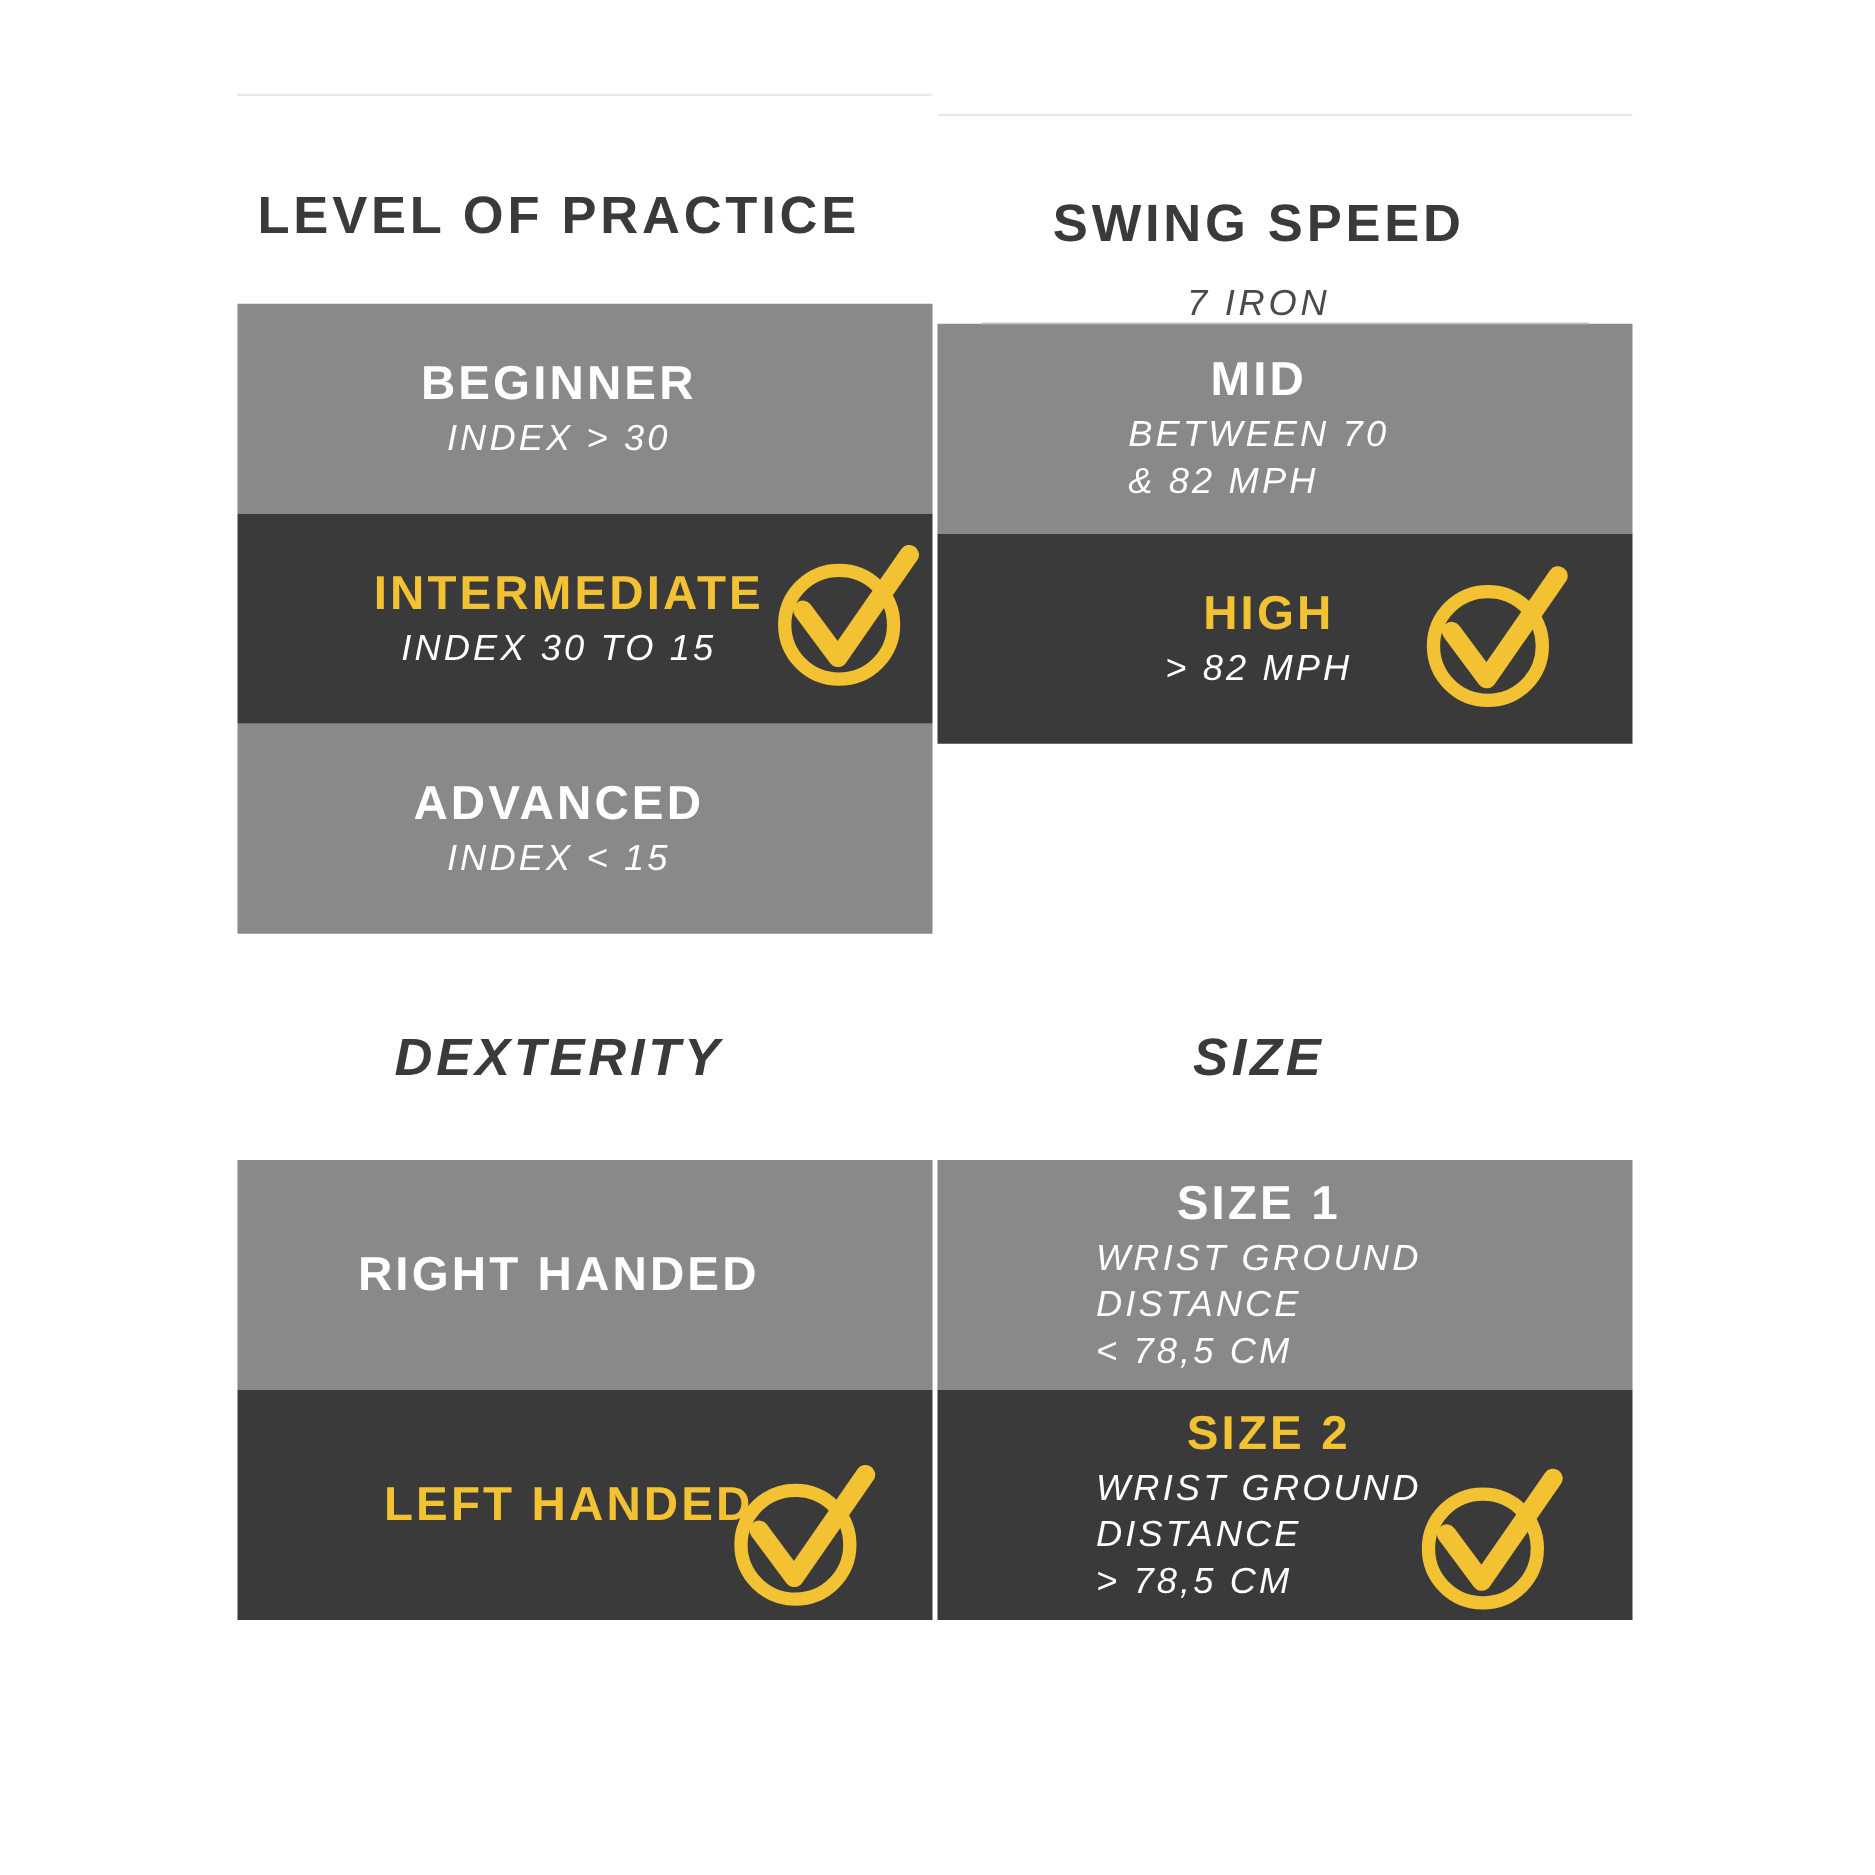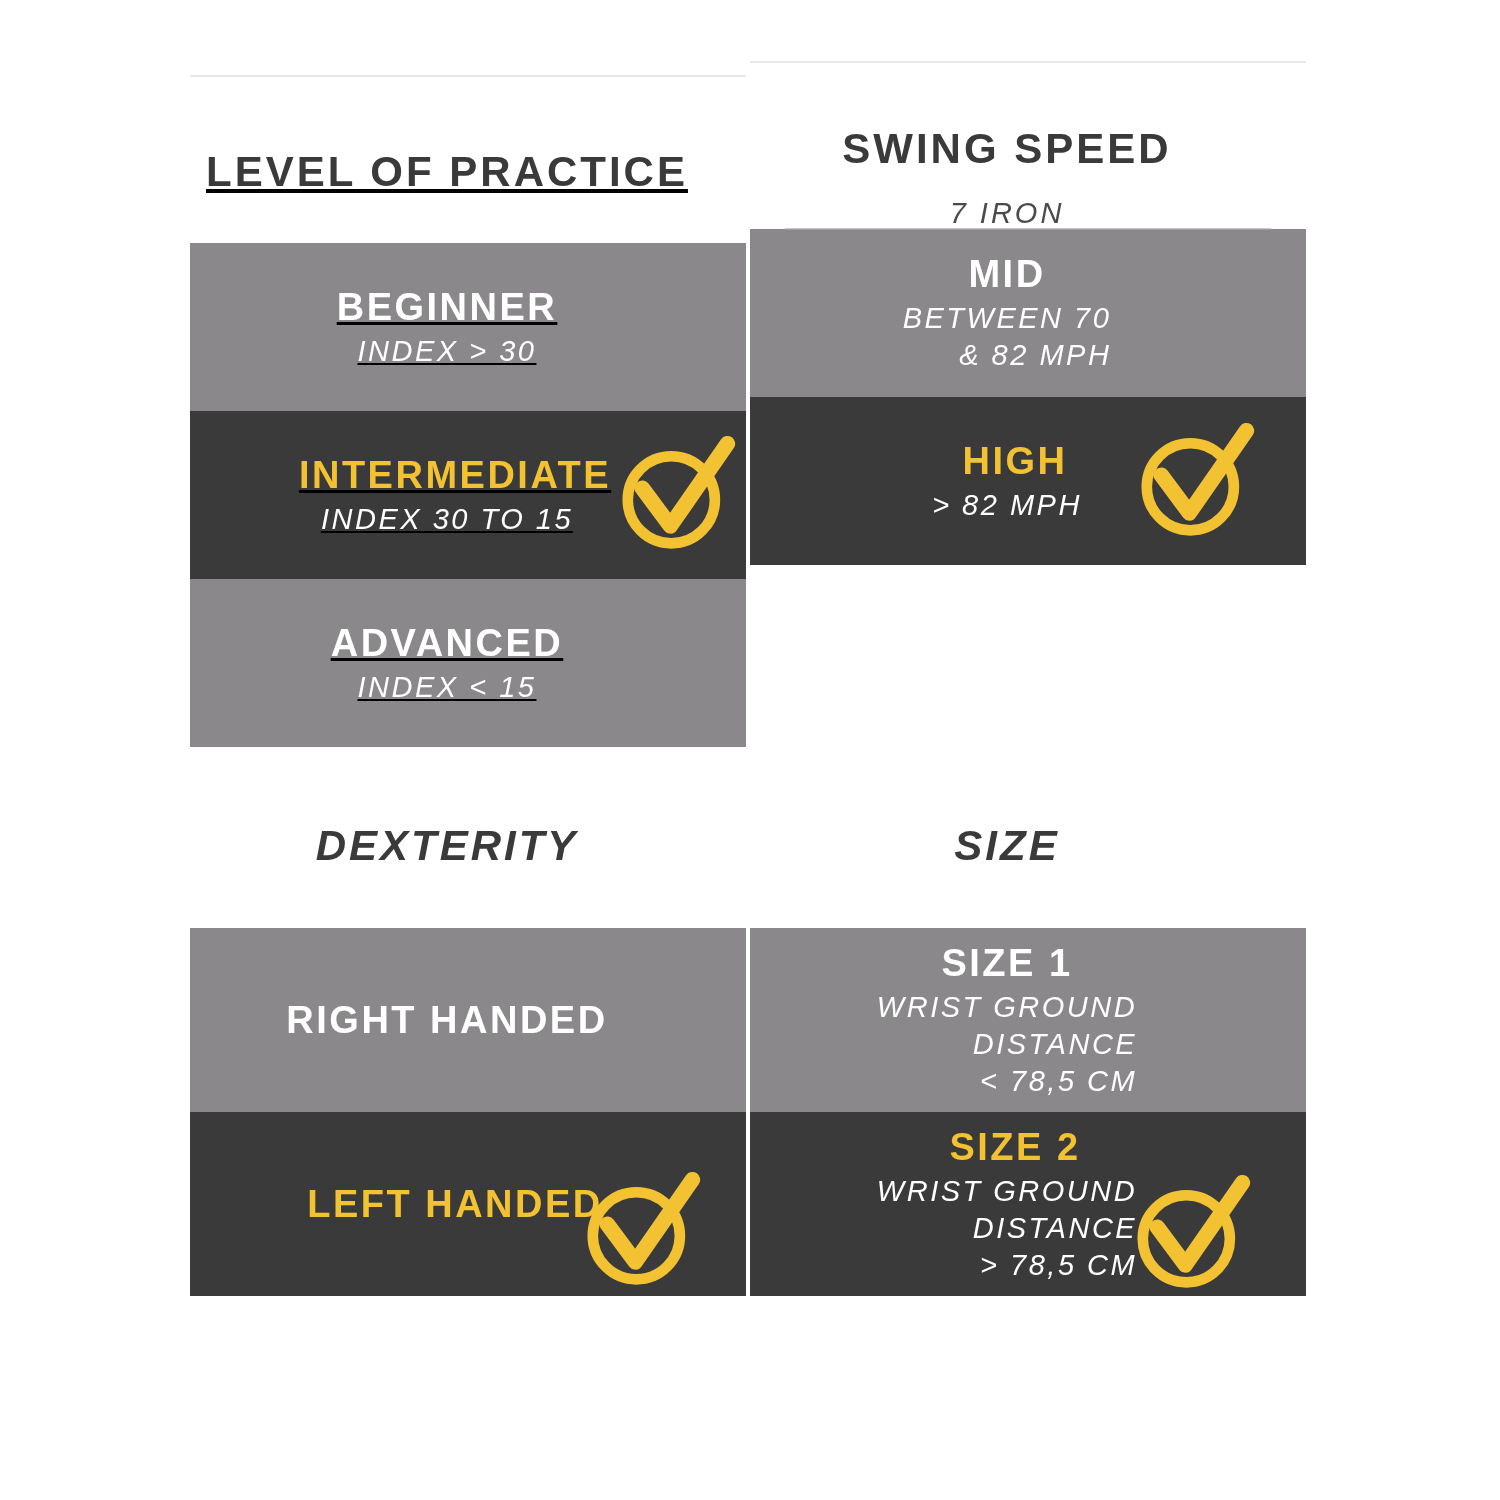--- a/index.html
+++ b/index.html
@@ -9,22 +9,22 @@
     --header-text:#3B3A3B;
     --card-border:#E9E9E9;
     --divider:#A9A8AA;
   }
   html,body{margin:0;padding:0;background:#fff;}
   .canvas{
     position:relative;width:1500px;height:1500px;background:#fff;overflow:hidden;
     font-family:"Liberation Sans",sans-serif;
   }
   .card{position:absolute;width:556px;background:#fff;box-sizing:border-box;}
-  #card-tl{left:190px;top:75px;border-top:2px solid var(--card-border);text-decoration:underline;}
-  #card-tr{left:750px;top:61px;border-top:2px solid var(--card-border);}
+  #card-tl{left:190px;top:75px;border-top:2px solid var(--card-border);}
+  #card-tr{left:750px;top:91px;border-top:2px solid var(--card-border);}
   #card-bl{left:190px;top:758px;}
   #card-br{left:750px;top:758px;}
 
   .card-header{
     display:flex;flex-direction:column;align-items:center;justify-content:center;
     box-sizing:border-box;padding-right:42px;background:#fff;
   }
   .card-top .card-header{height:166px;}
   .card-bottom .card-header{height:170px;padding-top:6px;font-style:italic;}
   #card-tl .card-header{padding-top:24px;}
@@ -52,21 +52,21 @@
     display:flex;flex-direction:column;align-items:center;justify-content:center;
     box-sizing:border-box;padding-right:42px;
   }
   .opt-label{
     font-size:38px;font-weight:bold;letter-spacing:2.5px;color:#FFFFFF;
     line-height:44px;white-space:nowrap;text-align:center;
   }
   .opt-label.selected{color:var(--yellow);margin-left:16px;}
   .opt-sub{
     margin-top:4px;font-size:29px;font-style:italic;letter-spacing:2.5px;color:#FFFFFF;
-    line-height:37px;text-align:right;white-space:nowrap;
+    line-height:37px;text-align:left;white-space:nowrap;
   }
   .opt-sub .sub-line{display:block;}
 
   .row-divider{
     position:absolute;top:-1px;left:35px;right:35px;height:2px;
     background:var(--divider);opacity:.65;
   }
 
   .check{position:absolute;width:128px;height:120px;}
   .check circle{fill:none;stroke:var(--yellow);stroke-width:11px;}

